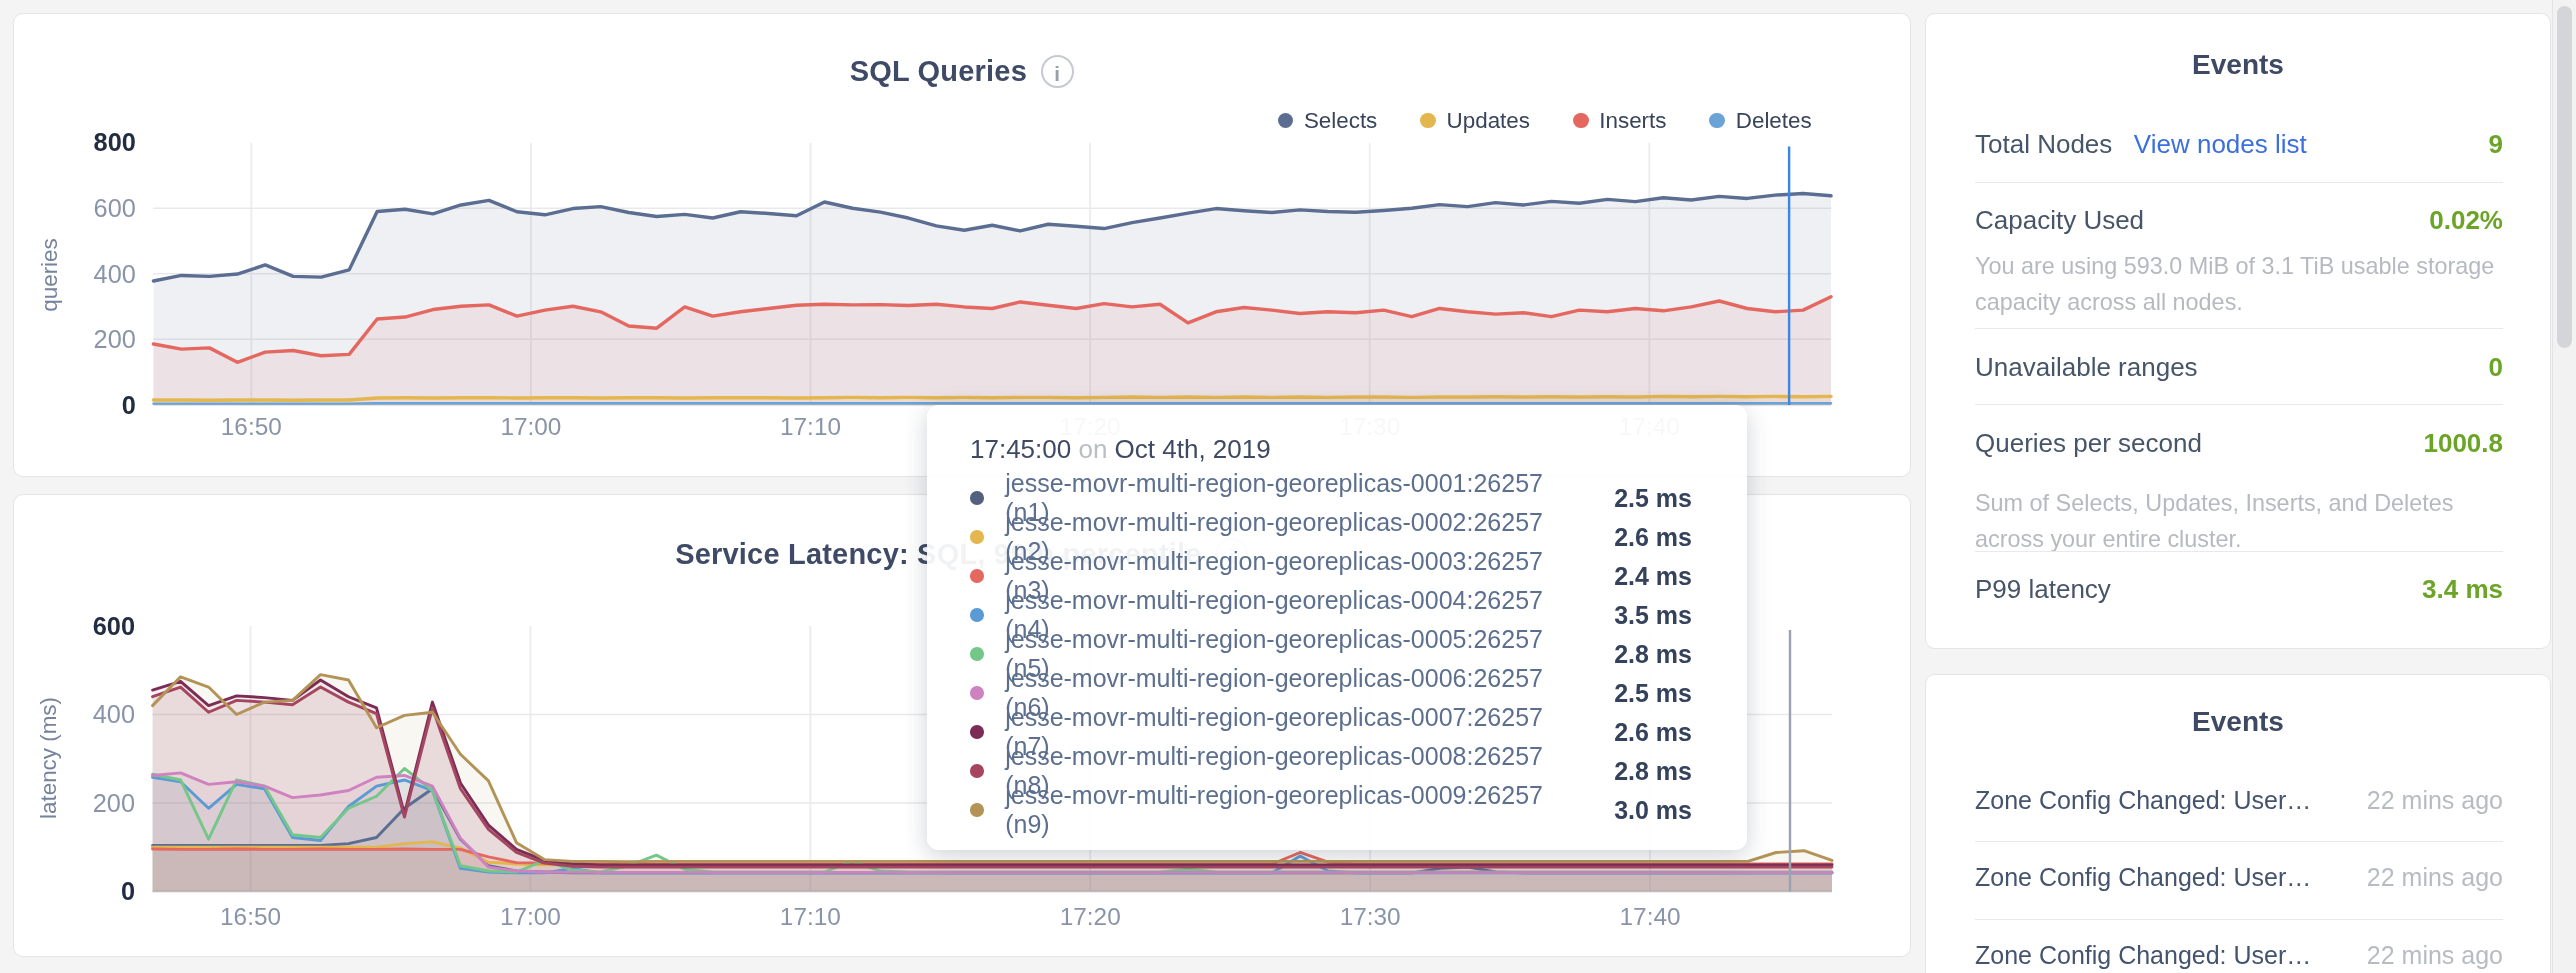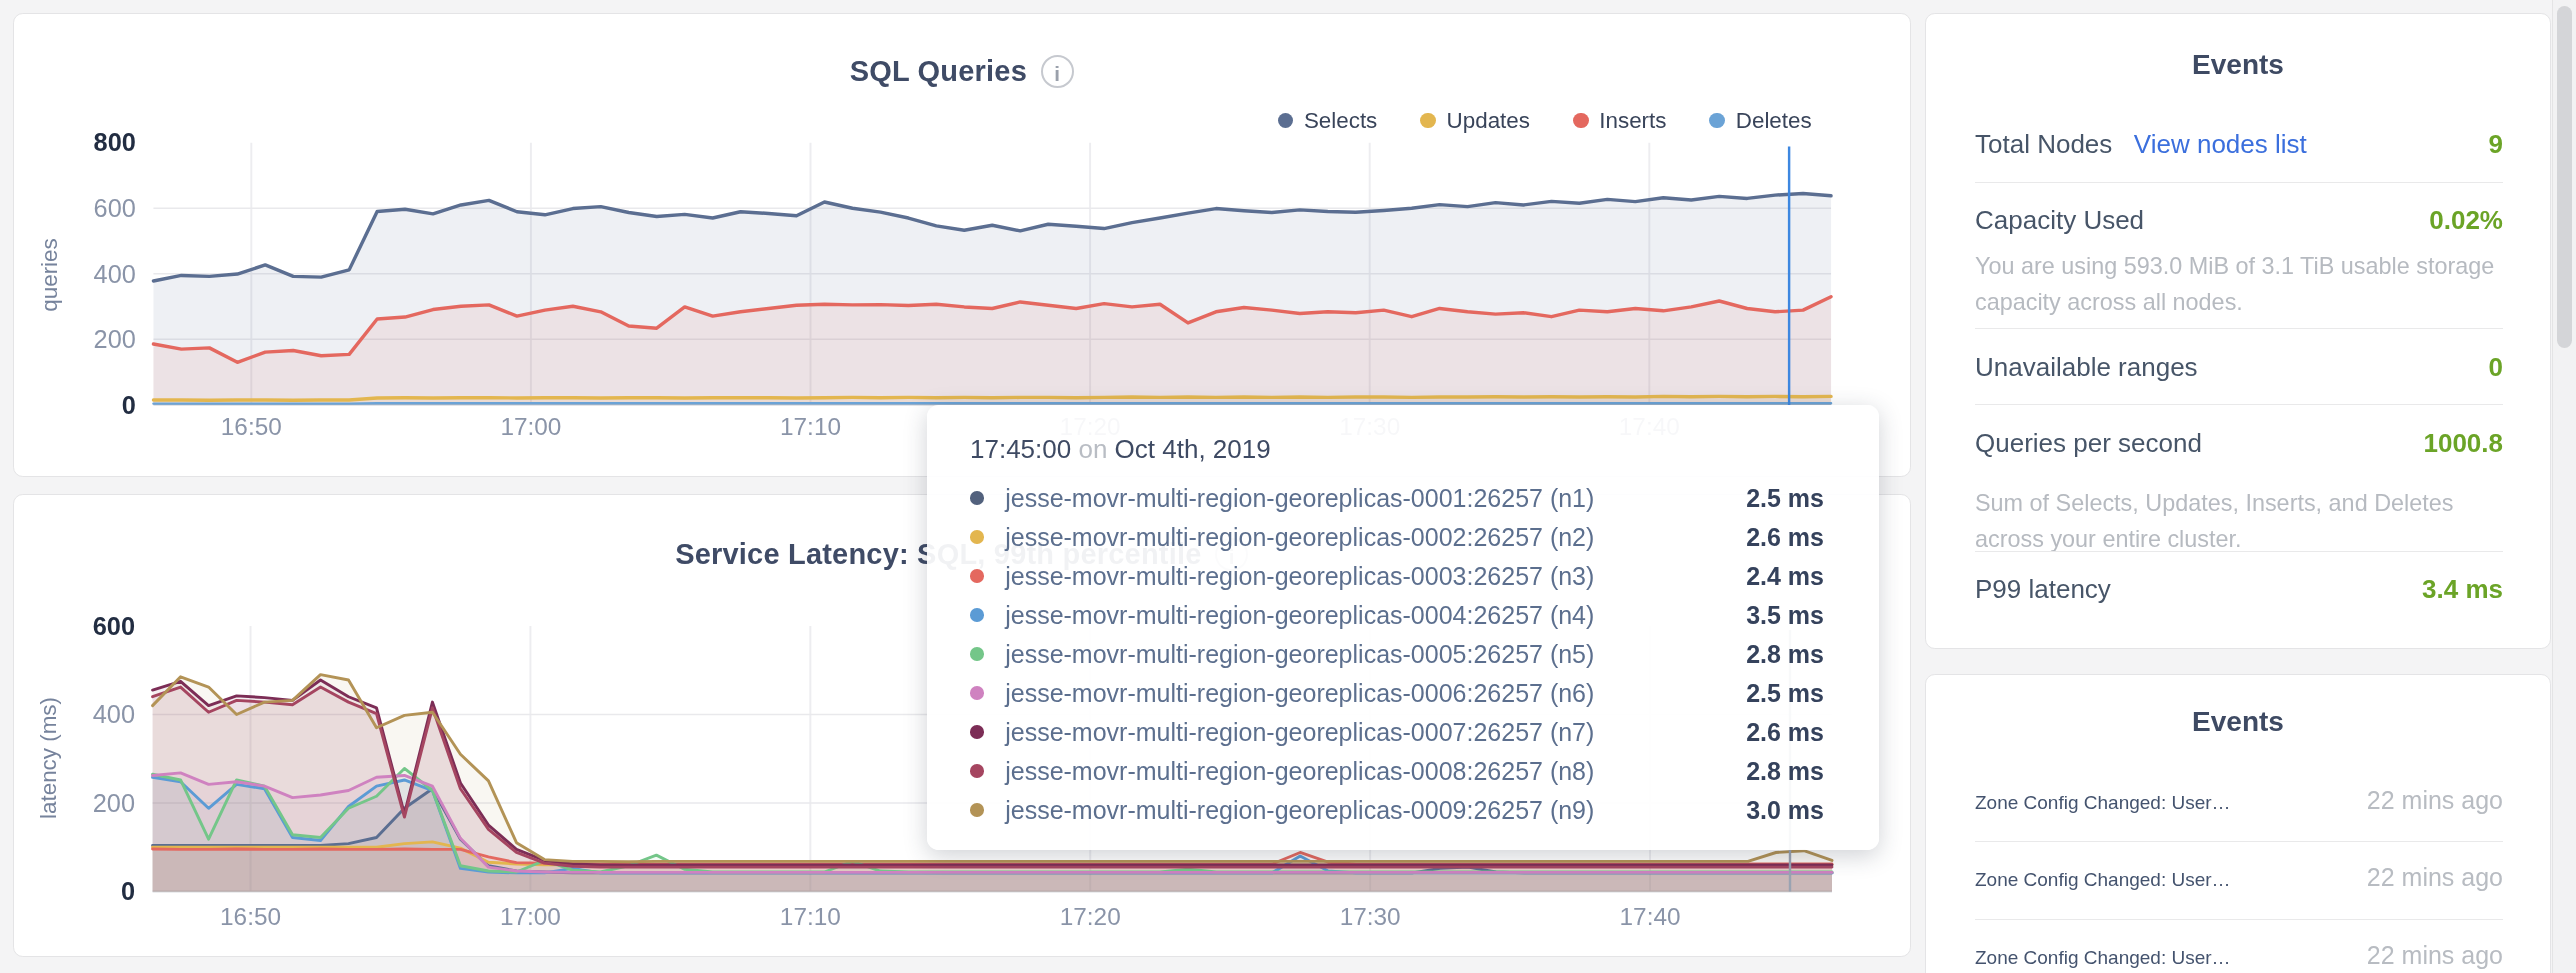--- a/index.html
+++ b/index.html
@@ -12,39 +12,39 @@
   .info-icon{display:inline-block;vertical-align:middle;margin-left:13.7px;width:33px;height:33px;border:2px solid #c6c9cf;border-radius:50%;
              color:#9aa0ab;font-size:20.5px;line-height:33px;text-align:center;font-style:normal;box-sizing:border-box;}
   .legend{position:absolute;display:flex;align-items:center;gap:43px;}
   .legend-item{display:flex;align-items:center;gap:10.7px;font-size:22.4px;color:#39445a;}
   .dot{width:15.6px;height:15.6px;border-radius:50%;flex:none;}
   .y-axis-title{position:absolute;transform:rotate(-90deg);transform-origin:center;font-size:22.4px;color:#76839c;white-space:nowrap;}
   svg.chart{position:absolute;left:0;top:0;}
   svg text{font-family:"Liberation Sans",sans-serif;}
 
   
-  .tooltip{position:absolute;left:927px;top:405px;width:952px;height:445px;background:rgba(255,255,255,0.93);
+  .tooltip{position:absolute;left:927px;top:405px;width:820px;height:445px;background:rgba(255,255,255,0.93);
            border-radius:11.7px;box-shadow:0 5.9px 23.4px rgba(40,50,70,0.22);z-index:9;padding:29px 0 4px 43px;box-sizing:border-box;}
   .tt-header{font-size:26px;color:#3e4a63;margin-bottom:13.7px;}
   .tt-header .on{color:#b9bdc4;}
   .tt-row{display:flex;align-items:center;height:39px;}
   .tt-row .dot{width:13.7px;height:13.7px;margin-right:21.5px;}
   .tt-name{font-size:25px;color:#5c6f8e;flex:1;}
   .tt-val{font-size:25px;font-weight:bold;color:#35425c;text-align:right;width:117px;margin-right:55px;}
 
   
   .panel-title{position:absolute;left:0;right:0;text-align:center;font-size:28px;font-weight:bold;color:#3e4a63;}
   .srow{position:absolute;left:49px;right:47px;display:flex;align-items:baseline;}
   .srow .lbl{font-size:26px;color:#475568;}
   .srow .link{font-size:26px;margin-left:21.5px;}
   .srow .val{margin-left:auto;font-size:26px;font-weight:bold;}
   .sdesc{position:absolute;left:49px;right:47px;font-size:23.4px;line-height:36px;color:#b6bac0;}
   .divider{position:absolute;left:49px;right:47px;height:1px;background:#e9e9ea;}
   .erow{position:absolute;left:49px;right:47px;display:flex;align-items:baseline;}
-  .erow .elbl{font-size:19px;color:#44536e;flex:1;white-space:nowrap;overflow:hidden;}
+  .erow .elbl{font-size:25px;color:#44536e;flex:1;white-space:nowrap;overflow:hidden;}
   .erow .etime{font-size:25px;color:#b8bcc2;margin-left:18px;flex:none;}
 
   
   .scrollbar{position:absolute;right:0;top:0;width:24.4px;height:974px;background:#f2f2f3;border-left:1px solid #e4e4e5;box-sizing:border-box;}
   .scroll-thumb{position:absolute;right:3.9px;top:5.9px;width:15.6px;height:342px;border-radius:7.8px;background:#d4d5d8;}
 </style>
 </head>
 <body>
 
 <div id="app">

